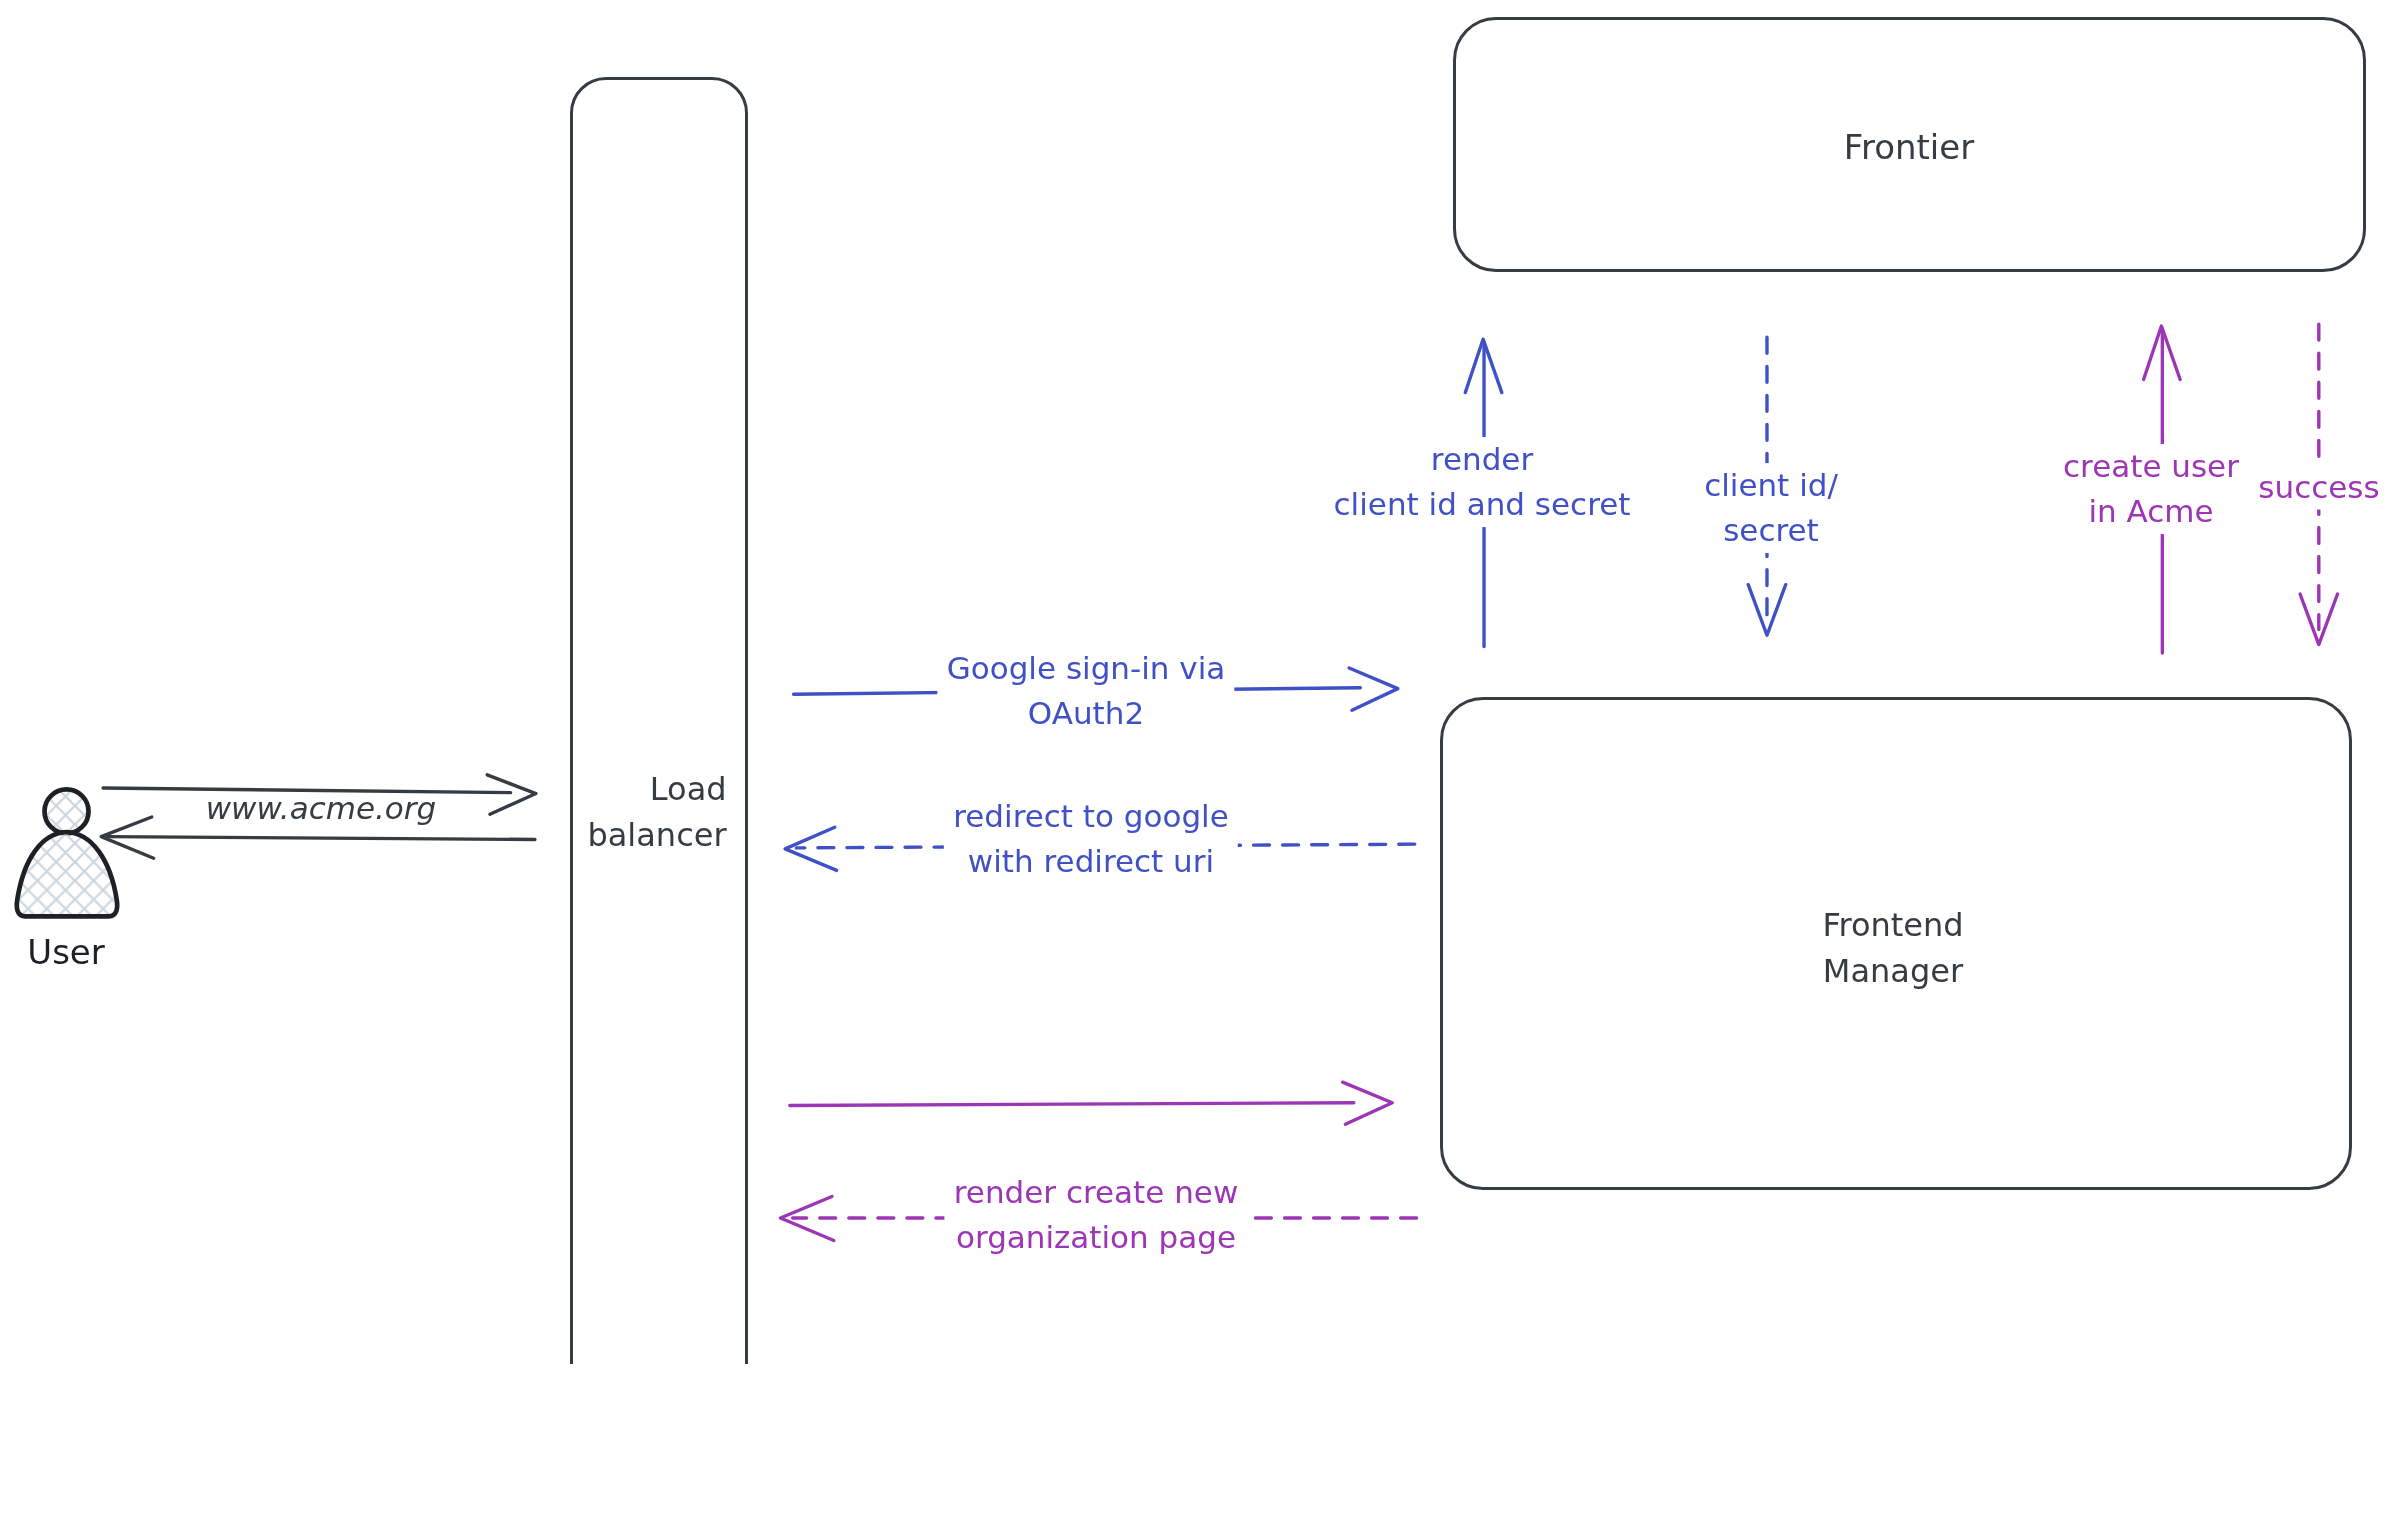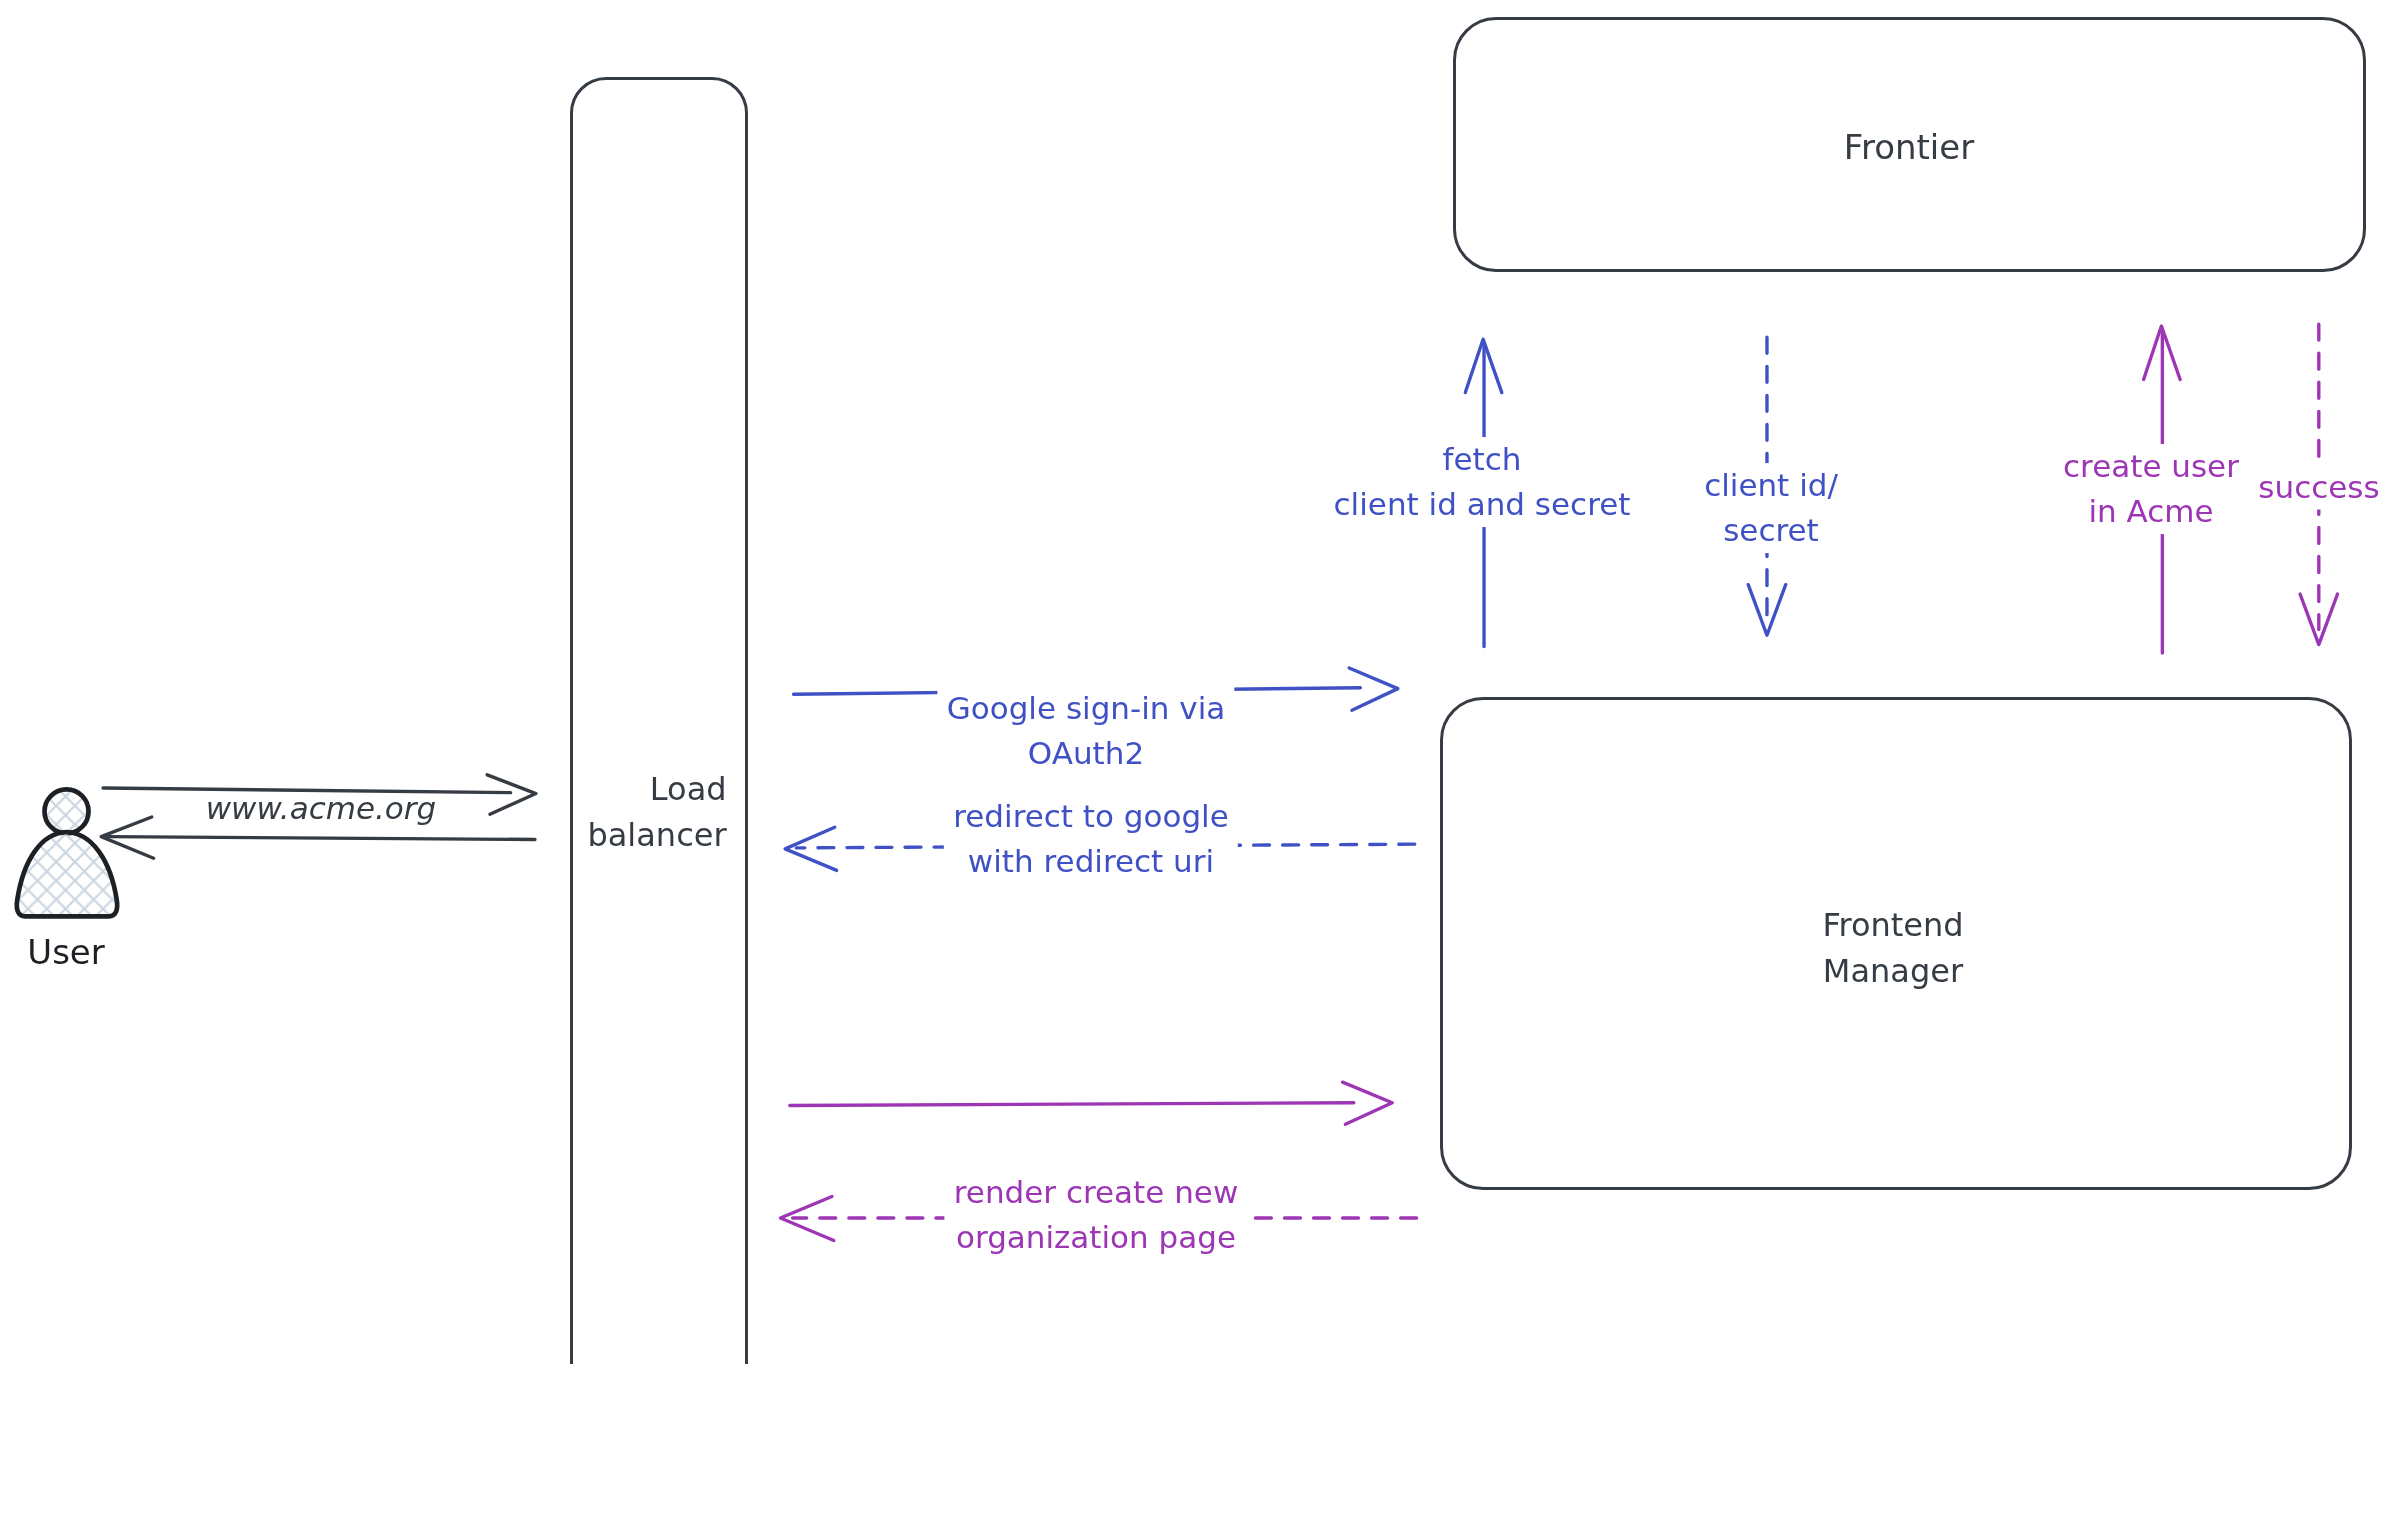--- a/index.html
+++ b/index.html
@@ -113,27 +113,27 @@
   </svg>
 
   <div class="label node-label big" style="left:1909px; top:148px;">Frontier</div>
   <div class="label node-label" style="left:1893px; top:948px;">Frontend
 Manager</div>
   <div class="label node-label" style="left:657px; top:812px;text-align:right;">Load
 balancer</div>
   <div class="label big figure" style="left:66px; top:953px;">User</div>
 
   <div class="label ink" style="left:321px; top:808px;font-style:italic;">www.acme.org</div>
-  <div class="label blue bg" style="left:1086px; top:691px;margin-top:40px;">Google sign-in via
+  <div class="label blue bg" style="left:1086px; top:691px;">Google sign-in via
 OAuth2</div>
   <div class="label blue bg" style="left:1091px; top:839px;">redirect to google
 with redirect uri</div>
   <div class="label purple bg" style="left:1096px; top:1215px;">render create new
 organization page</div>
-  <div class="label blue bg" style="left:1482px; top:482px;">fetch
+  <div class="label blue bg" style="left:1482px; top:482px;">render
 client id and secret</div>
   <div class="label blue bg" style="left:1771px; top:508px;">client id/
 secret</div>
   <div class="label purple bg" style="left:2151px; top:489px;">create user
 in Acme</div>
   <div class="label purple bg" style="left:2319px; top:487px;">success</div>
 
 </div>
 
 

